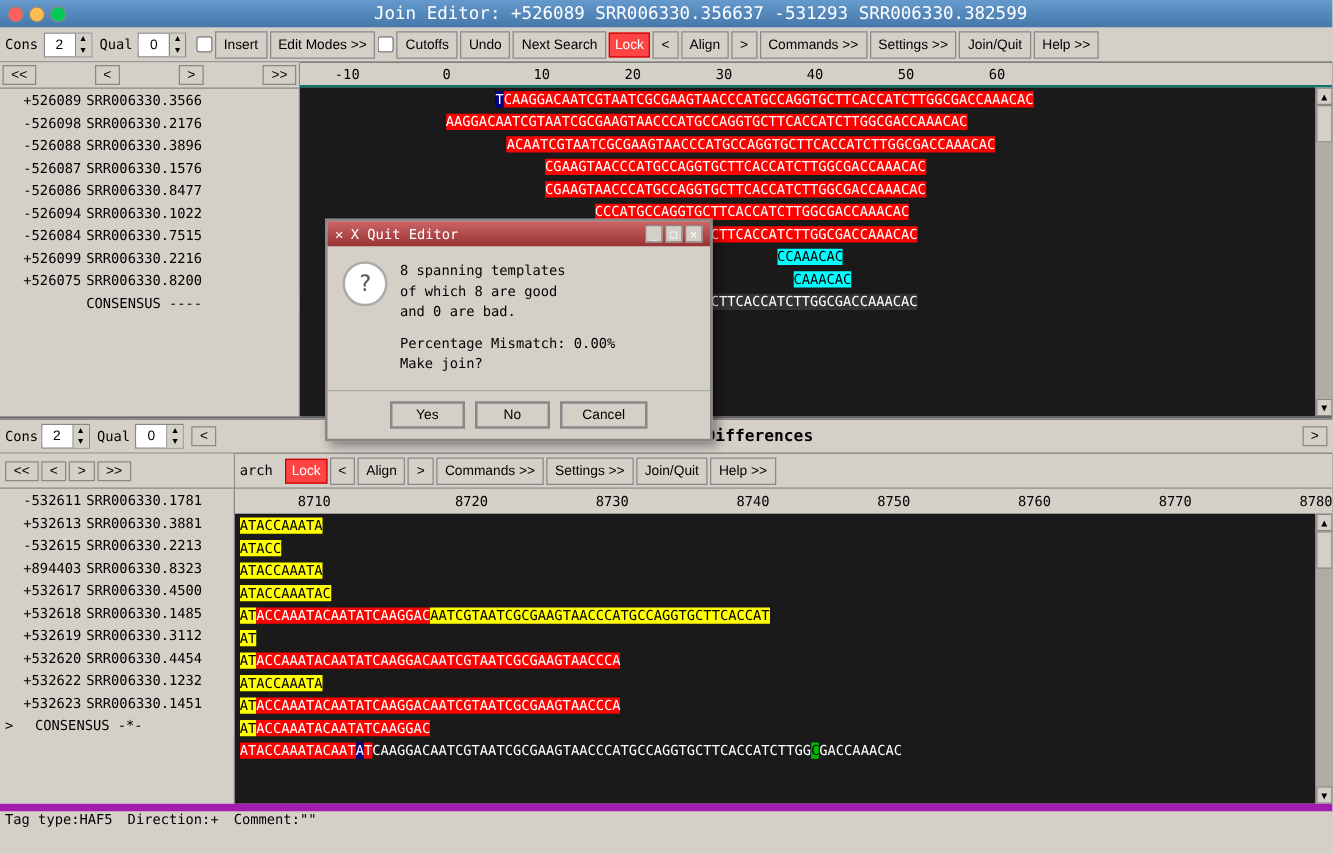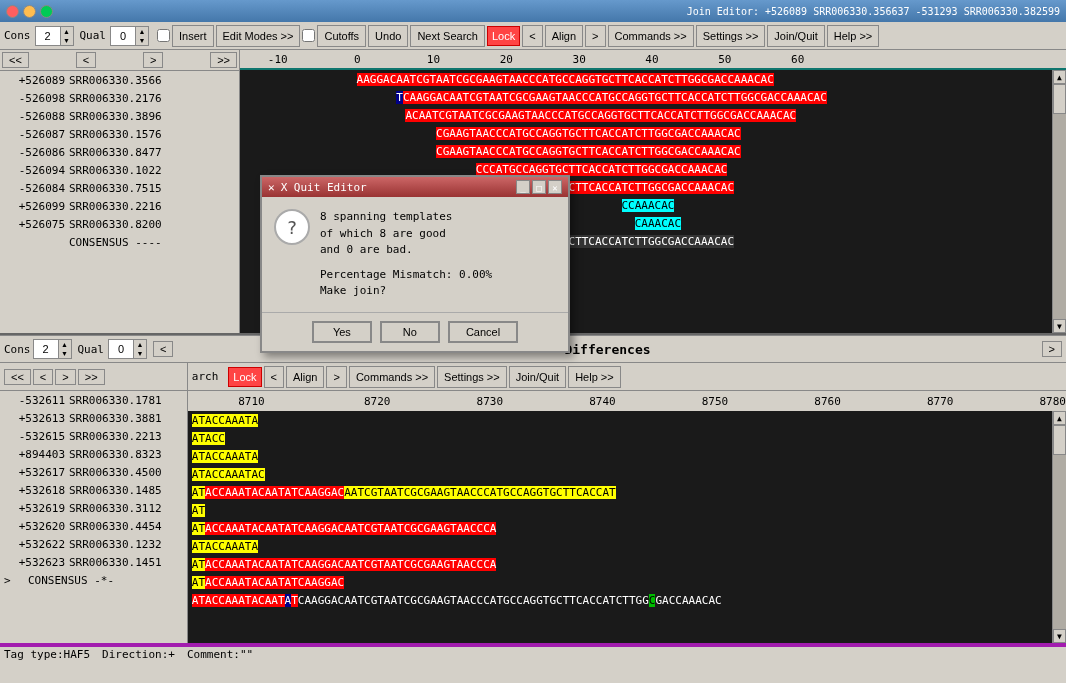--- a/index.html
+++ b/index.html
@@ -13,21 +13,21 @@
       align-items: center;
       padding: 0 6px;
       color: white;
       font-size: 11px;
     }
     .title-bar-buttons { display: flex; gap: 4px; margin-right: 8px; }
     .tb-btn { width: 13px; height: 13px; border-radius: 50%; border: 1px solid #888; cursor: pointer; }
     .tb-close { background: #ff5f5f; }
     .tb-min { background: #ffbd4f; }
     .tb-max { background: #00ca56; }
-    .title-text { flex: 1; text-align: right; font-size: 10px; }
+    .title-text { flex: 1; text-align: center; font-size: 14px; }
 
     
     .toolbar {
       background: #d4d0c8;
       height: 28px;
       display: flex;
       align-items: center;
       padding: 2px 4px;
       gap: 2px;
       border-bottom: 1px solid #888;
@@ -254,21 +254,21 @@
     }
 
     
     .status-bar {
       height: 18px;
       background: #d4d0c8;
       display: flex;
       align-items: center;
       padding: 0 4px;
       font-size: 11px;
-      border-top: 4px solid #a21caf;
+      border-top: 6px solid #a21caf;
     }
 
     
     .scrollbar-v {
       width: 14px;
       background: #d4d0c8;
       border-left: 1px solid #888;
       display: flex;
       flex-direction: column;
     }
@@ -474,25 +474,25 @@
     <div class="right-panel">
       <div class="seq-header">
         <span style="color:black;background:#d4d0c8;width:100%;padding:2px 4px;font-size:11px;">
           &nbsp;&nbsp;&nbsp;-10&nbsp;&nbsp;&nbsp;&nbsp;&nbsp;&nbsp;&nbsp;&nbsp;&nbsp;&nbsp;0&nbsp;&nbsp;&nbsp;&nbsp;&nbsp;&nbsp;&nbsp;&nbsp;&nbsp;&nbsp;10&nbsp;&nbsp;&nbsp;&nbsp;&nbsp;&nbsp;&nbsp;&nbsp;&nbsp;20&nbsp;&nbsp;&nbsp;&nbsp;&nbsp;&nbsp;&nbsp;&nbsp;&nbsp;30&nbsp;&nbsp;&nbsp;&nbsp;&nbsp;&nbsp;&nbsp;&nbsp;&nbsp;40&nbsp;&nbsp;&nbsp;&nbsp;&nbsp;&nbsp;&nbsp;&nbsp;&nbsp;50&nbsp;&nbsp;&nbsp;&nbsp;&nbsp;&nbsp;&nbsp;&nbsp;&nbsp;60
         </span>
       </div>
       <div class="top-seq-area">
         <div class="seq-content" style="overflow-y:auto;overflow-x:auto;">
 
           <div class="seq-row" style="background:#1a1a1a;">
+            <span style="color:white;">&nbsp;&nbsp;&nbsp;&nbsp;&nbsp;&nbsp;&nbsp;&nbsp;&nbsp;&nbsp;&nbsp;&nbsp;&nbsp;&nbsp;&nbsp;&nbsp;&nbsp;&nbsp;&nbsp;&nbsp;&nbsp;&nbsp;&nbsp;<span style="background:#000088;color:white;">T</span><span style="background:#ff0000;color:white;">CAAGGACAATCGTAATCGCGAAGTAACCCATGCCAGGTGCTTCACCATCTTGGCGACCAAACAC</span></span>
+          </div>
+
+          <div class="seq-row" style="background:#1a1a1a;">
             <span style="color:white;">&nbsp;&nbsp;&nbsp;&nbsp;&nbsp;&nbsp;&nbsp;&nbsp;&nbsp;&nbsp;&nbsp;&nbsp;&nbsp;&nbsp;&nbsp;&nbsp;&nbsp;<span style="background:#ff0000;color:white;">AAGGACAATCGTAATCGCGAAGTAACCCATGCCAGGTGCTTCACCATCTTGGCGACCAAACAC</span></span>
-          </div>
-
-          <div class="seq-row" style="background:#1a1a1a;">
-            <span style="color:white;">&nbsp;&nbsp;&nbsp;&nbsp;&nbsp;&nbsp;&nbsp;&nbsp;&nbsp;&nbsp;&nbsp;&nbsp;&nbsp;&nbsp;&nbsp;&nbsp;&nbsp;&nbsp;&nbsp;&nbsp;&nbsp;&nbsp;&nbsp;<span style="background:#000088;color:white;">T</span><span style="background:#ff0000;color:white;">CAAGGACAATCGTAATCGCGAAGTAACCCATGCCAGGTGCTTCACCATCTTGGCGACCAAACAC</span></span>
           </div>
 
           <div class="seq-row" style="background:#1a1a1a;padding-left:33px;">
             <span style="color:white;">&nbsp;&nbsp;&nbsp;&nbsp;&nbsp;&nbsp;&nbsp;&nbsp;&nbsp;&nbsp;&nbsp;&nbsp;&nbsp;&nbsp;&nbsp;&nbsp;&nbsp;&nbsp;&nbsp;&nbsp;<span style="background:#ff0000;color:white;">ACAATCGTAATCGCGAAGTAACCCATGCCAGGTGCTTCACCATCTTGGCGACCAAACAC</span></span>
           </div>
 
           <div class="seq-row" style="background:#1a1a1a;">
             <span style="color:white;">&nbsp;&nbsp;&nbsp;&nbsp;&nbsp;&nbsp;&nbsp;&nbsp;&nbsp;&nbsp;&nbsp;&nbsp;&nbsp;&nbsp;&nbsp;&nbsp;&nbsp;&nbsp;&nbsp;&nbsp;&nbsp;&nbsp;&nbsp;&nbsp;&nbsp;&nbsp;&nbsp;&nbsp;&nbsp;<span style="background:#ff0000;color:white;">CGAAGTAACCCATGCCAGGTGCTTCACCATCTTGGCGACCAAACAC</span></span>
           </div>
 

